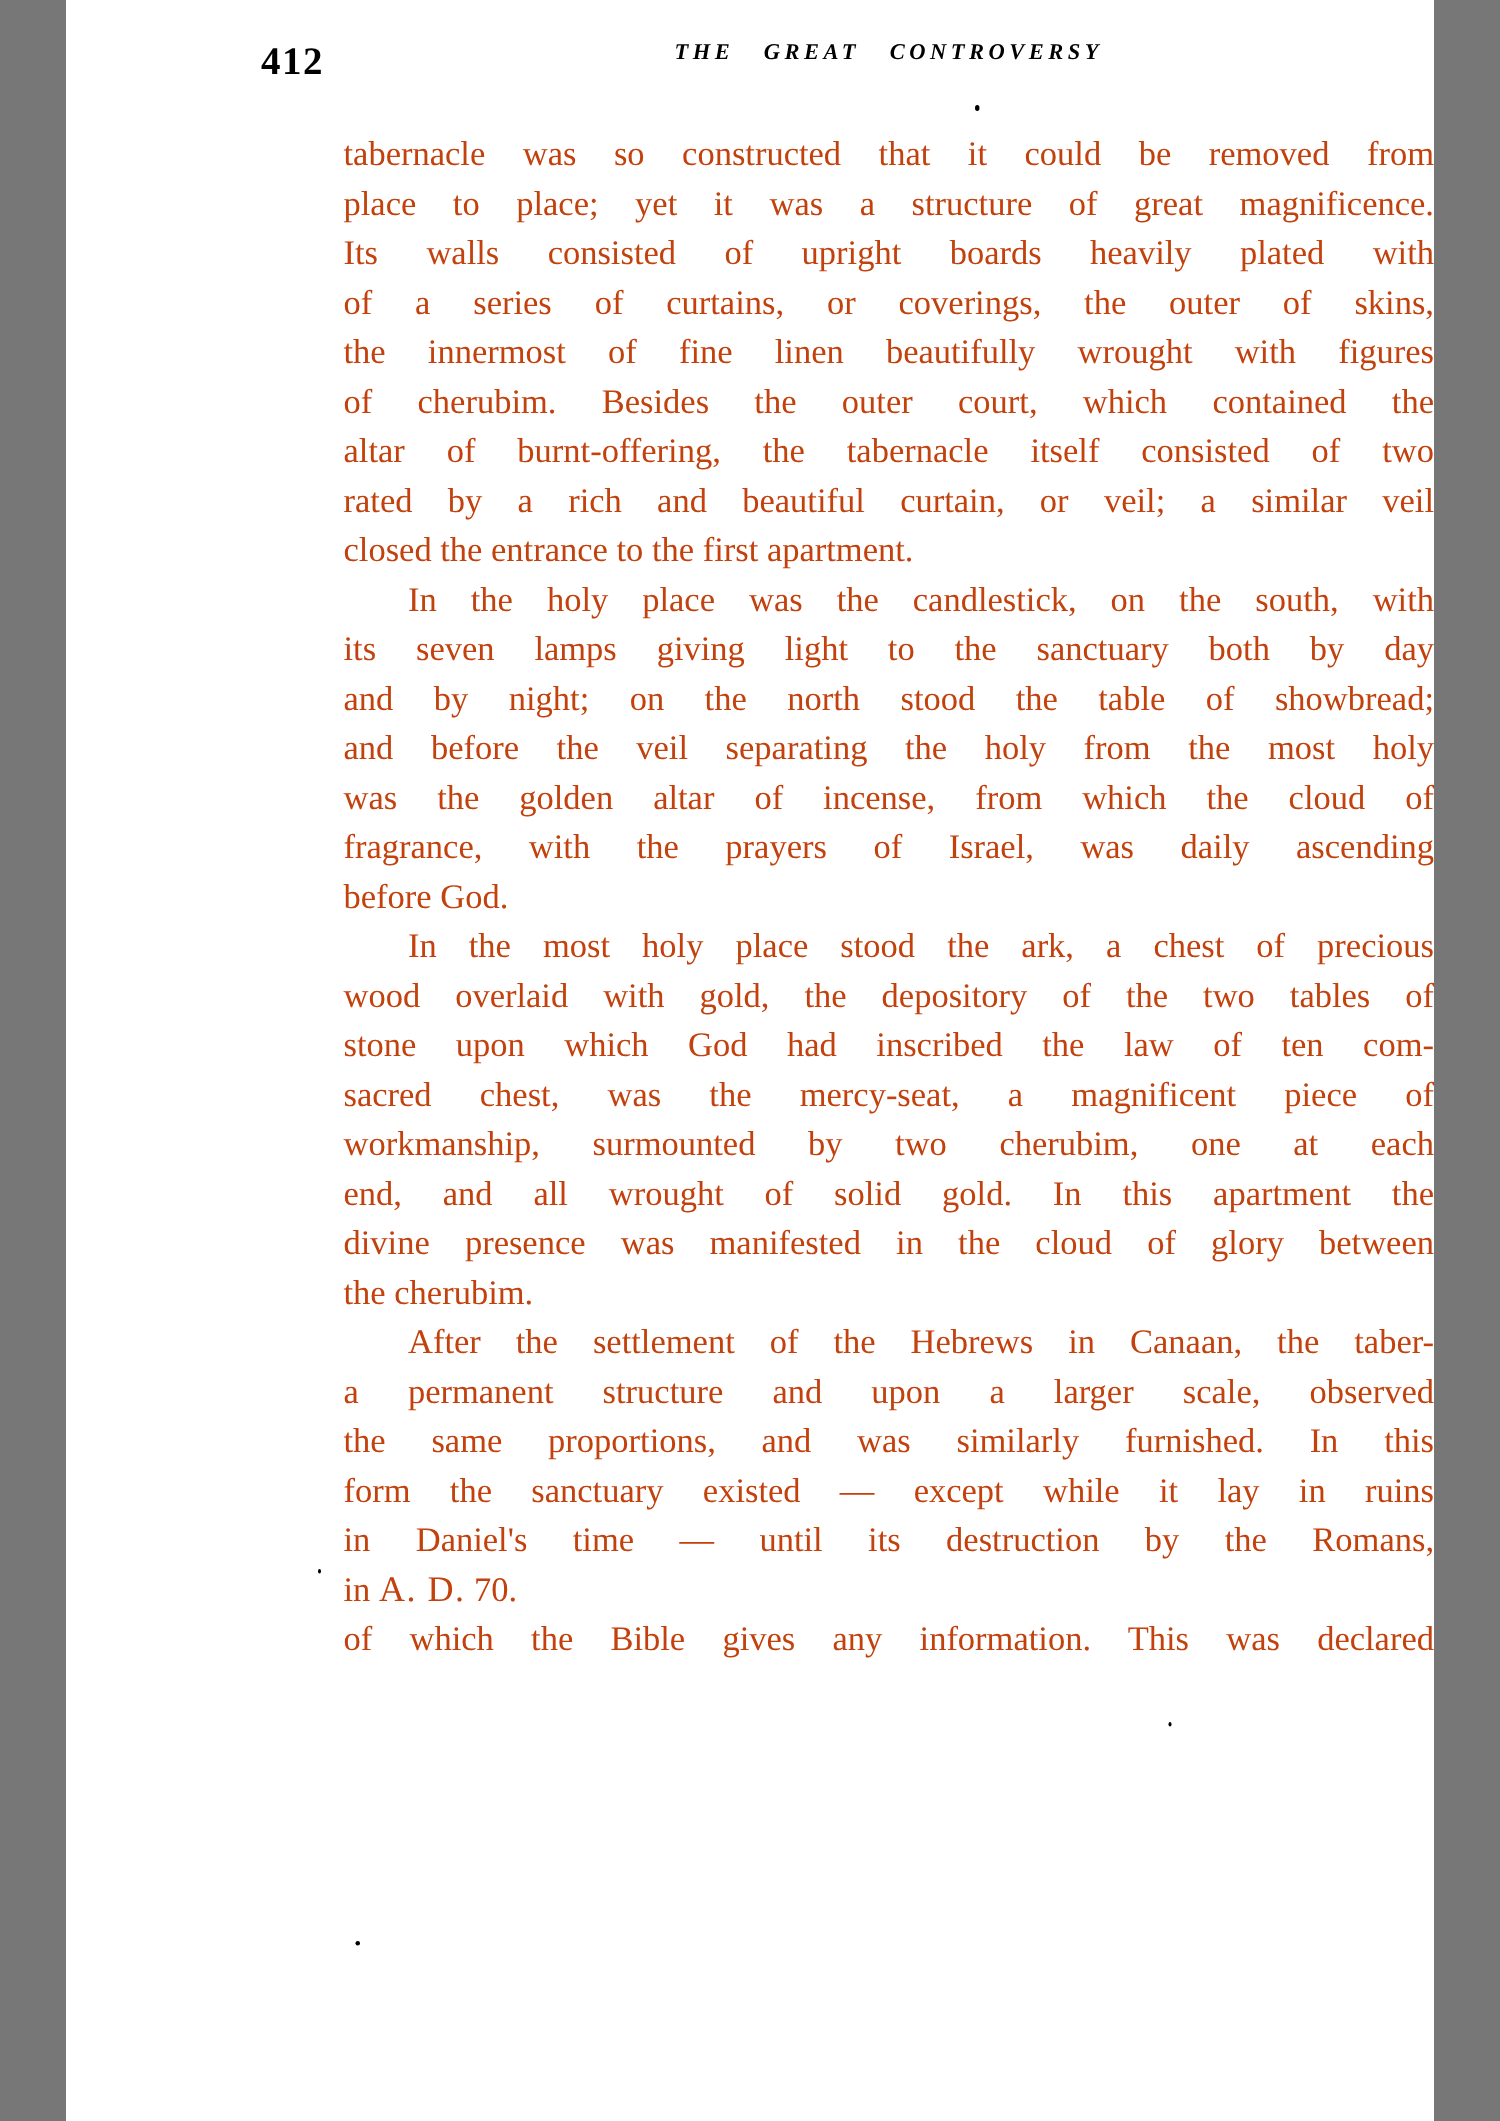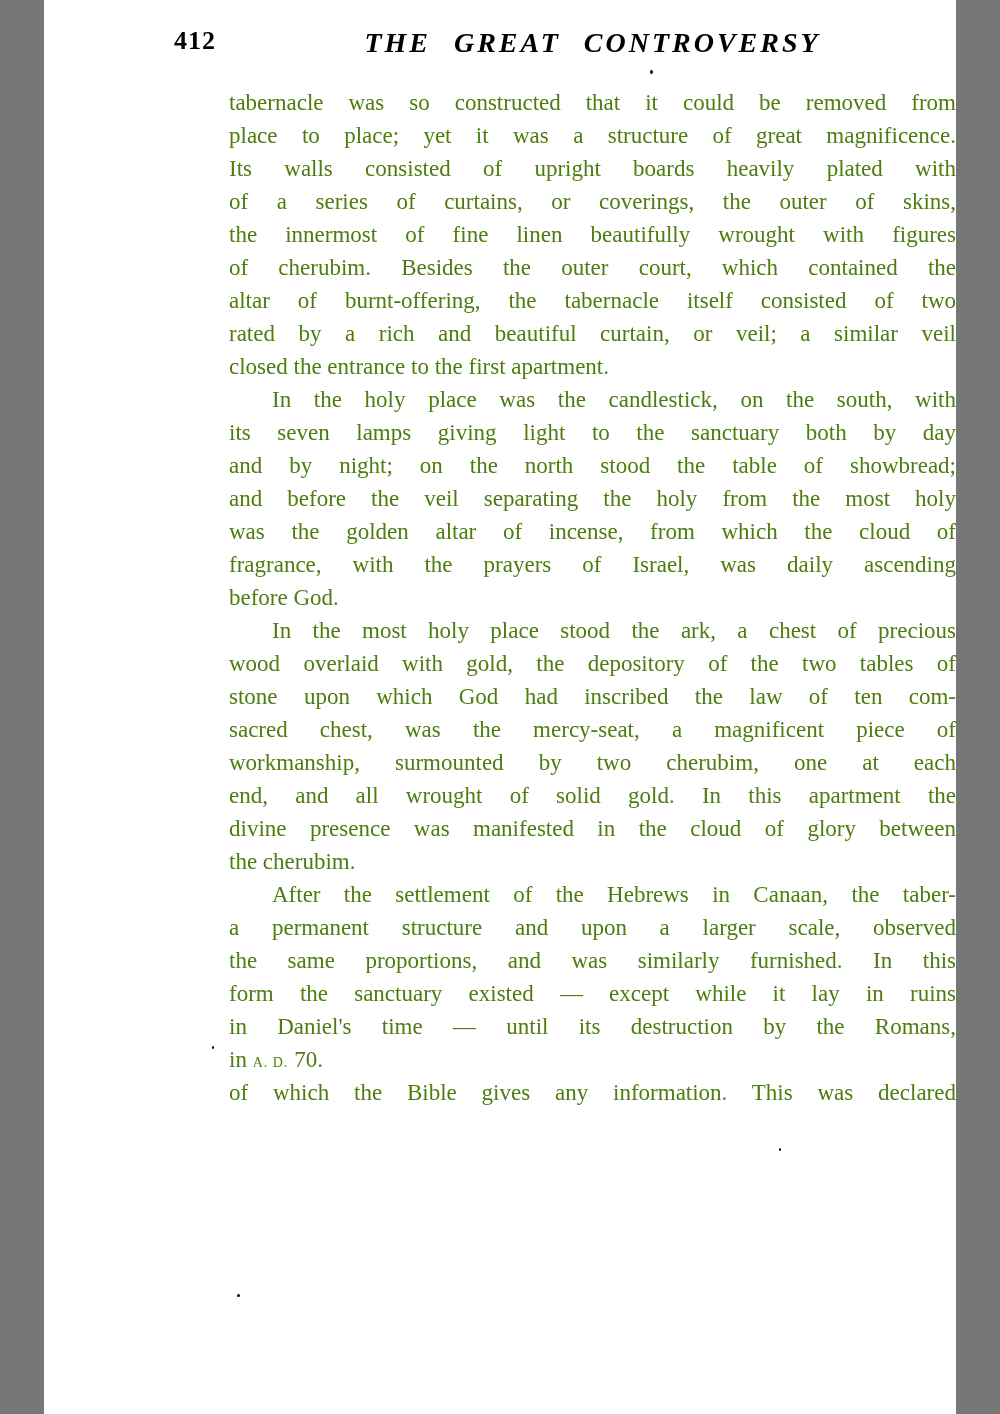--- a/index.html
+++ b/index.html
@@ -31,45 +31,45 @@
   }
   .running-title {
     position: absolute;
     left: 185px;
     width: 727px;
     top: 1px;
     text-align: center;
     font-family: "Liberation Serif", serif;
     font-style: italic;
     font-weight: 700;
-    font-size: 28px;
+    font-size: 15px;
     letter-spacing: 3px;
     word-spacing: 13px;
     white-space: nowrap;
   }
   .page-body {
     position: absolute;
     left: 185px;
     top: 86px;
     width: 727px;
     font-family: "Liberation Serif", serif;
     font-size: 23px;
-    color: #4d7c0f;
+    color: #c2410c;
   }
   .para { margin: 0; padding: 0; }
   .line {
     height: 33px;
     line-height: 33px;
     text-align: justify;
     text-align-last: justify;
     white-space: nowrap;
   }
   .line.indent { text-indent: 43px; }
   .line.flush { text-align-last: left; }
-  .smallcaps { font-size: 14px; letter-spacing: 1px; }
+  .smallcaps { font-size: 24px; letter-spacing: 1px; }
   .dot {
     position: absolute;
     background: #000;
     border-radius: 50%;
   }
 </style>
 </head>
 <body>
 
 <div class="page">

